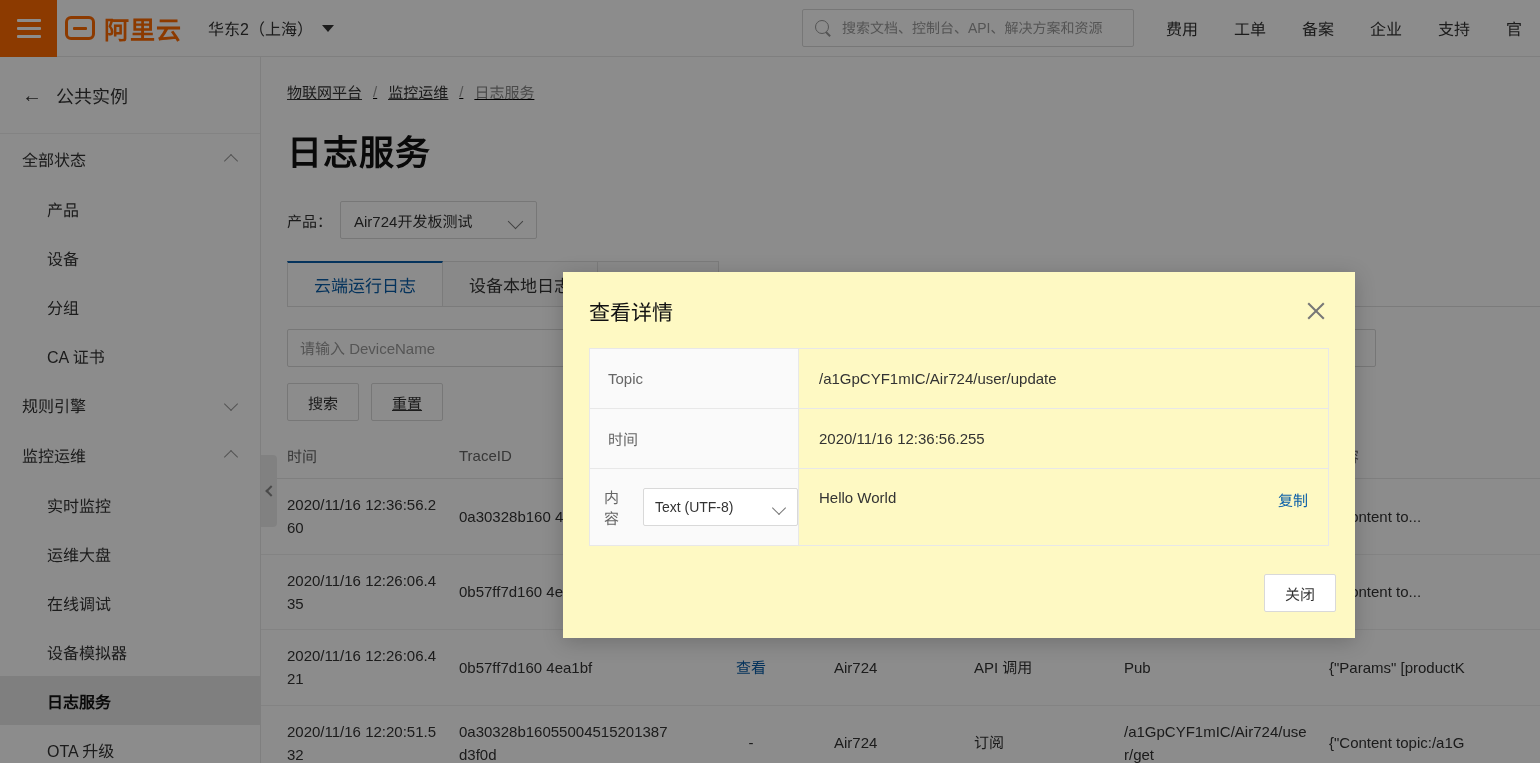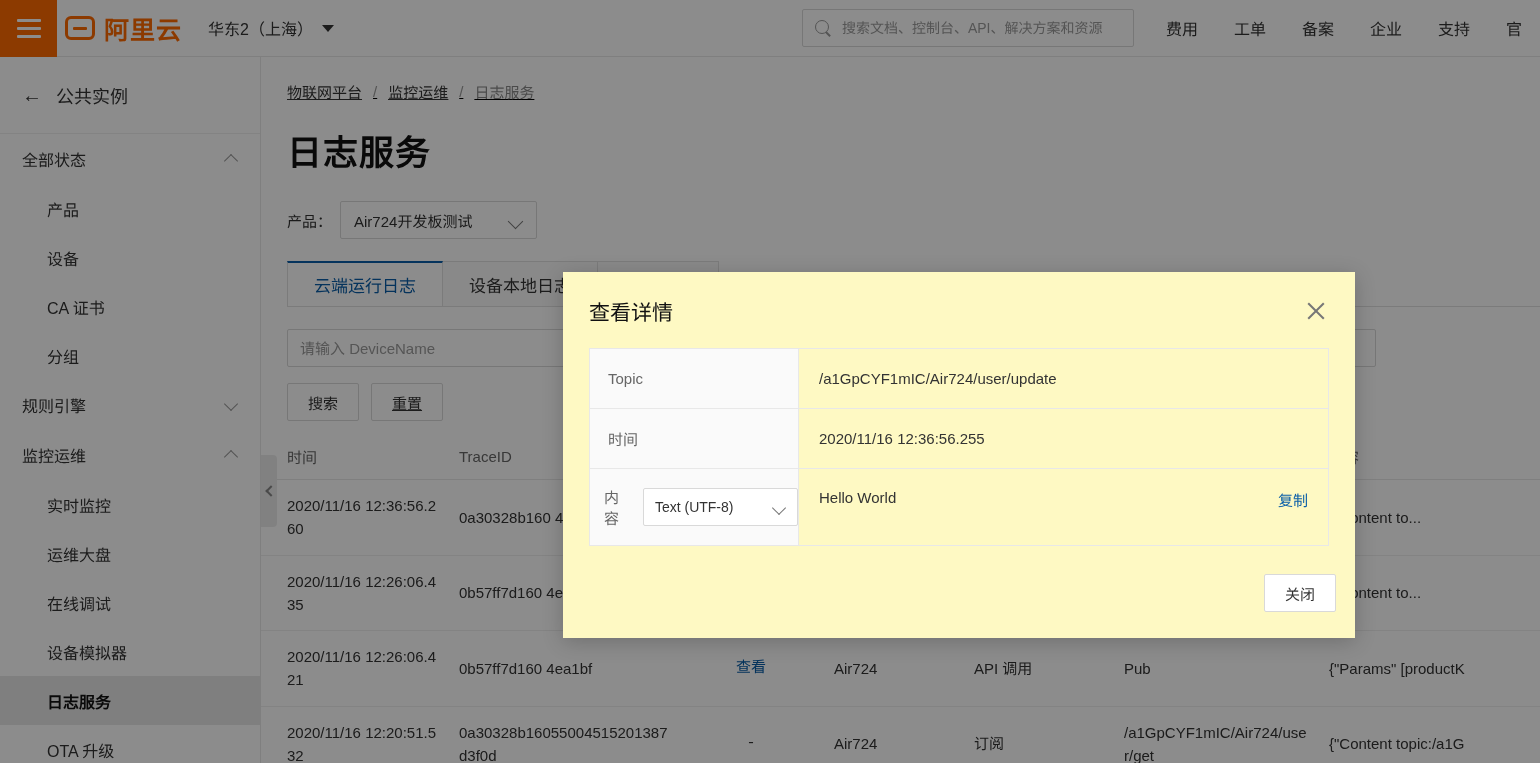--- a/index.html
+++ b/index.html
@@ -191,21 +191,21 @@
   }
   .log-table th:first-child, .log-table td:first-child { padding-left: 26px; }
   .log-table .link { color: #0a5ea8; text-decoration: none; cursor: pointer; }
   .col-time { width: 190px; }
   .col-trace { width: 225px; }
   .col-view { width: 150px; text-align: center; }
   .col-device { width: 140px; }
   .col-type { width: 150px; }
   .col-topic { width: 205px; }
   .col-content { width: auto; }
-  .center { text-align: center; font-family: Liberation Mono, monospace; }
+  .center { text-align: center; }
 
   
   .modal {
     position: absolute; left: 563px; top: 272px; width: 792px;
     background: #fef9c3; z-index: 100; box-shadow: 0 4px 20px rgba(0,0,0,0.2);
   }
   .modal-head {
     display: flex; align-items: center; justify-content: space-between;
     padding: 24px 26px 18px 26px;
   }
@@ -291,22 +291,22 @@
         <span class="back-arrow">←</span>
         <span class="sidebar-head-label">公共实例</span>
       </div>
 
       <div class="nav-group-head">
         <span class="label">全部状态</span>
         <span class="chev"></span>
       </div>
       <div class="nav-item">产品</div>
       <div class="nav-item">设备</div>
+      <div class="nav-item">分组</div>
       <div class="nav-item">CA 证书</div>
-      <div class="nav-item">分组</div>
 
       <div class="nav-group-head">
         <span class="label">规则引擎</span>
         <span class="chev down"></span>
       </div>
 
       <div class="nav-group-head">
         <span class="label">监控运维</span>
         <span class="chev"></span>
       </div>

